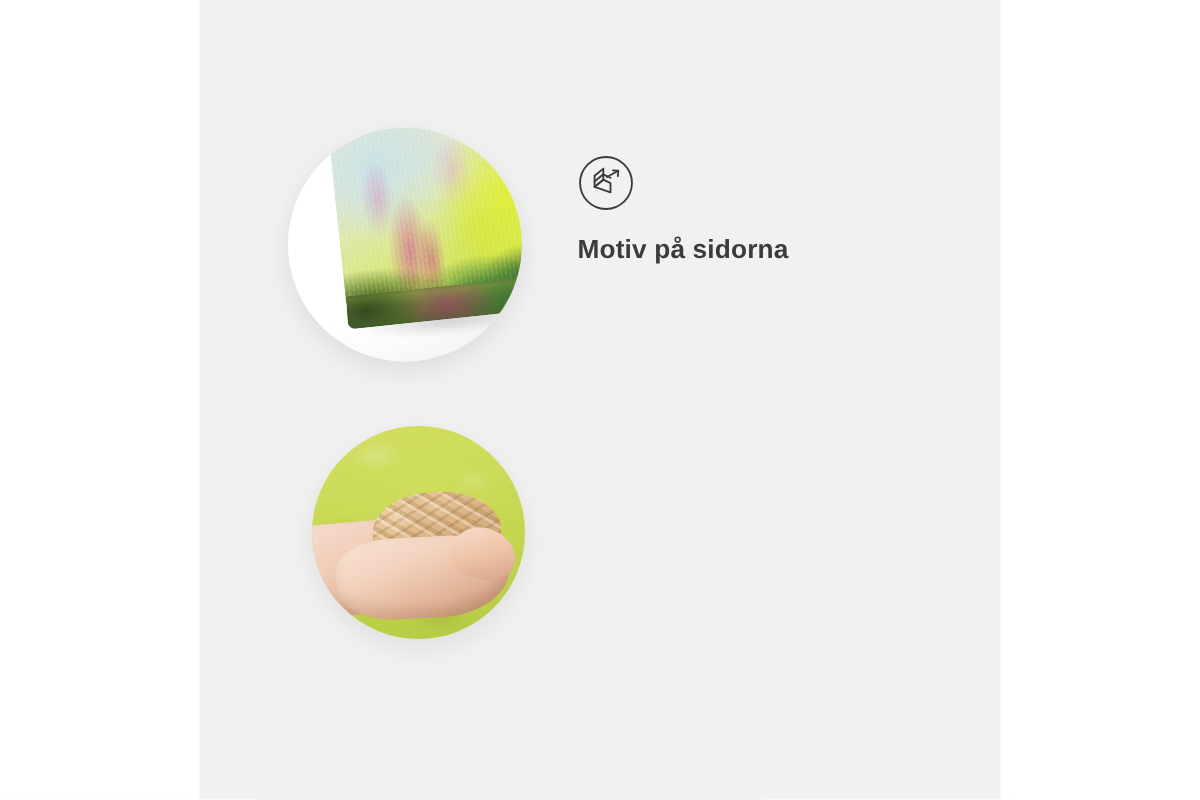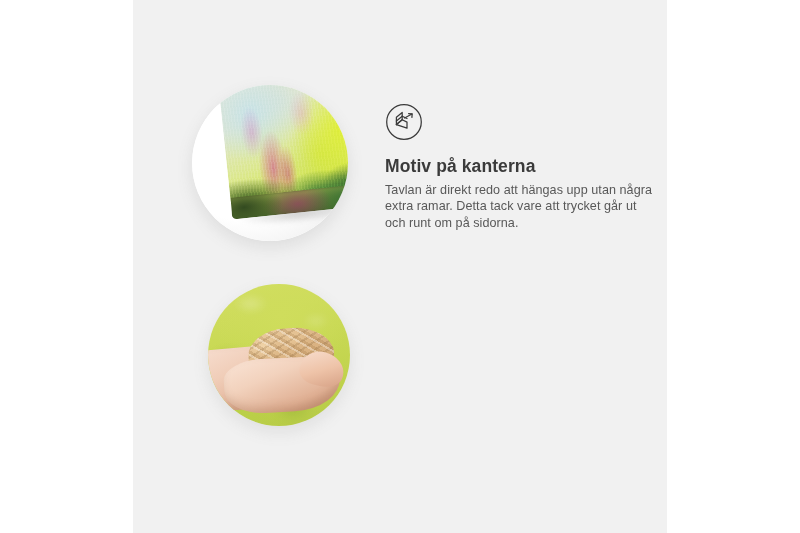--- a/index.html
+++ b/index.html
@@ -274,22 +274,21 @@
             <circle cx="19" cy="19" r="17.3"></circle>
             <path d="M11.4 21.6 L11.4 14.2 L17.2 9.4 L17.2 16.8 Z"></path>
             <path d="M11.4 21.6 L17.2 16.8"></path>
             <path d="M11.4 18.0 L17.2 13.2"></path>
             <path d="M17.2 16.8 L22.0 19.1 L22.0 25.2 L11.4 21.6"></path>
             <path d="M17.2 13.2 L22.0 15.5"></path>
             <path d="M19.6 15.0 L26.9 11.0"></path>
             <path d="M23.6 10.6 L27.2 10.8 L26.9 14.4"></path>
           </svg>
         </span>
-        <h2 class="f-title">Motiv på kanterna</h2>
-        <p class="f-desc">Tavlan är direkt redo att hängas upp utan några extra ramar. Detta tack vare att trycket går ut och runt om på sidorna.</p>
+        <h2 class="f-title">Motiv på sidorna</h2>
       </div>
     </div>
 
     <div class="feature feature-2">
 
       <div class="media media-2">
         <div class="grass-tex"></div>
         <div class="hand-back"></div>
         <div class="chips"></div>
         <div class="hand-front"></div>

